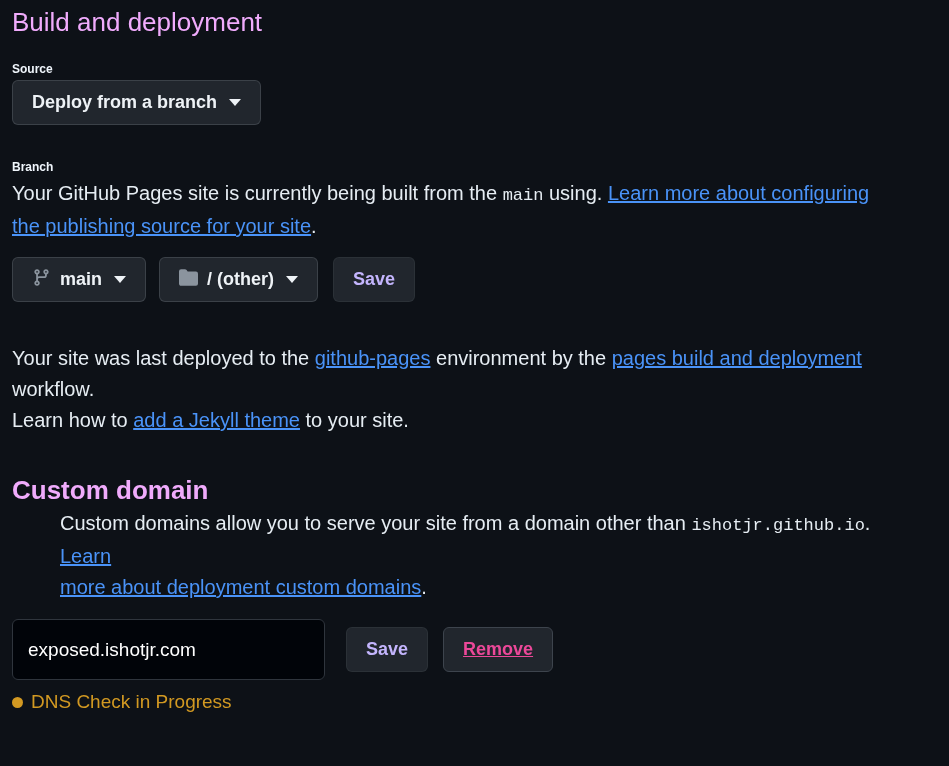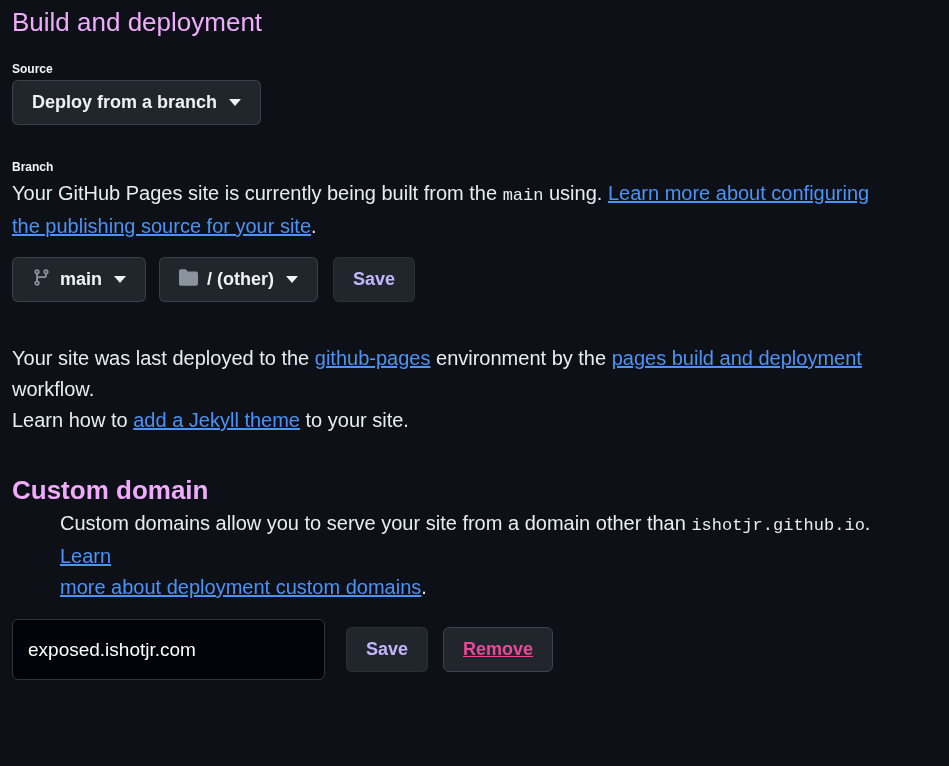--- a/index.html
+++ b/index.html
@@ -136,13 +136,17 @@
   <h2 class="cd-title">Custom domain</h2>
 
   <p class="para cd-para"><span>Custom domains allow you to serve your site from a domain other than </span><code class="inline-code">ishotjr.github.io</code><span>. </span><a class="link"><span>Learn</span><br><span>more about deployment custom domains</span></a><span>.</span></p>
 
   <div class="row domain-row">
     <input class="domain-input" type="text" value="exposed.ishotjr.com" style="">
     <button class="btn disabled btn-save">Save</button>
     <button class="btn danger">Remove</button>
   </div>
 
+  <div class="status-line">
+    <span class="status-dot"></span>
+    <span>DNS Check in Progress</span>
+  </div>
 </section>
 
 </body></html>

